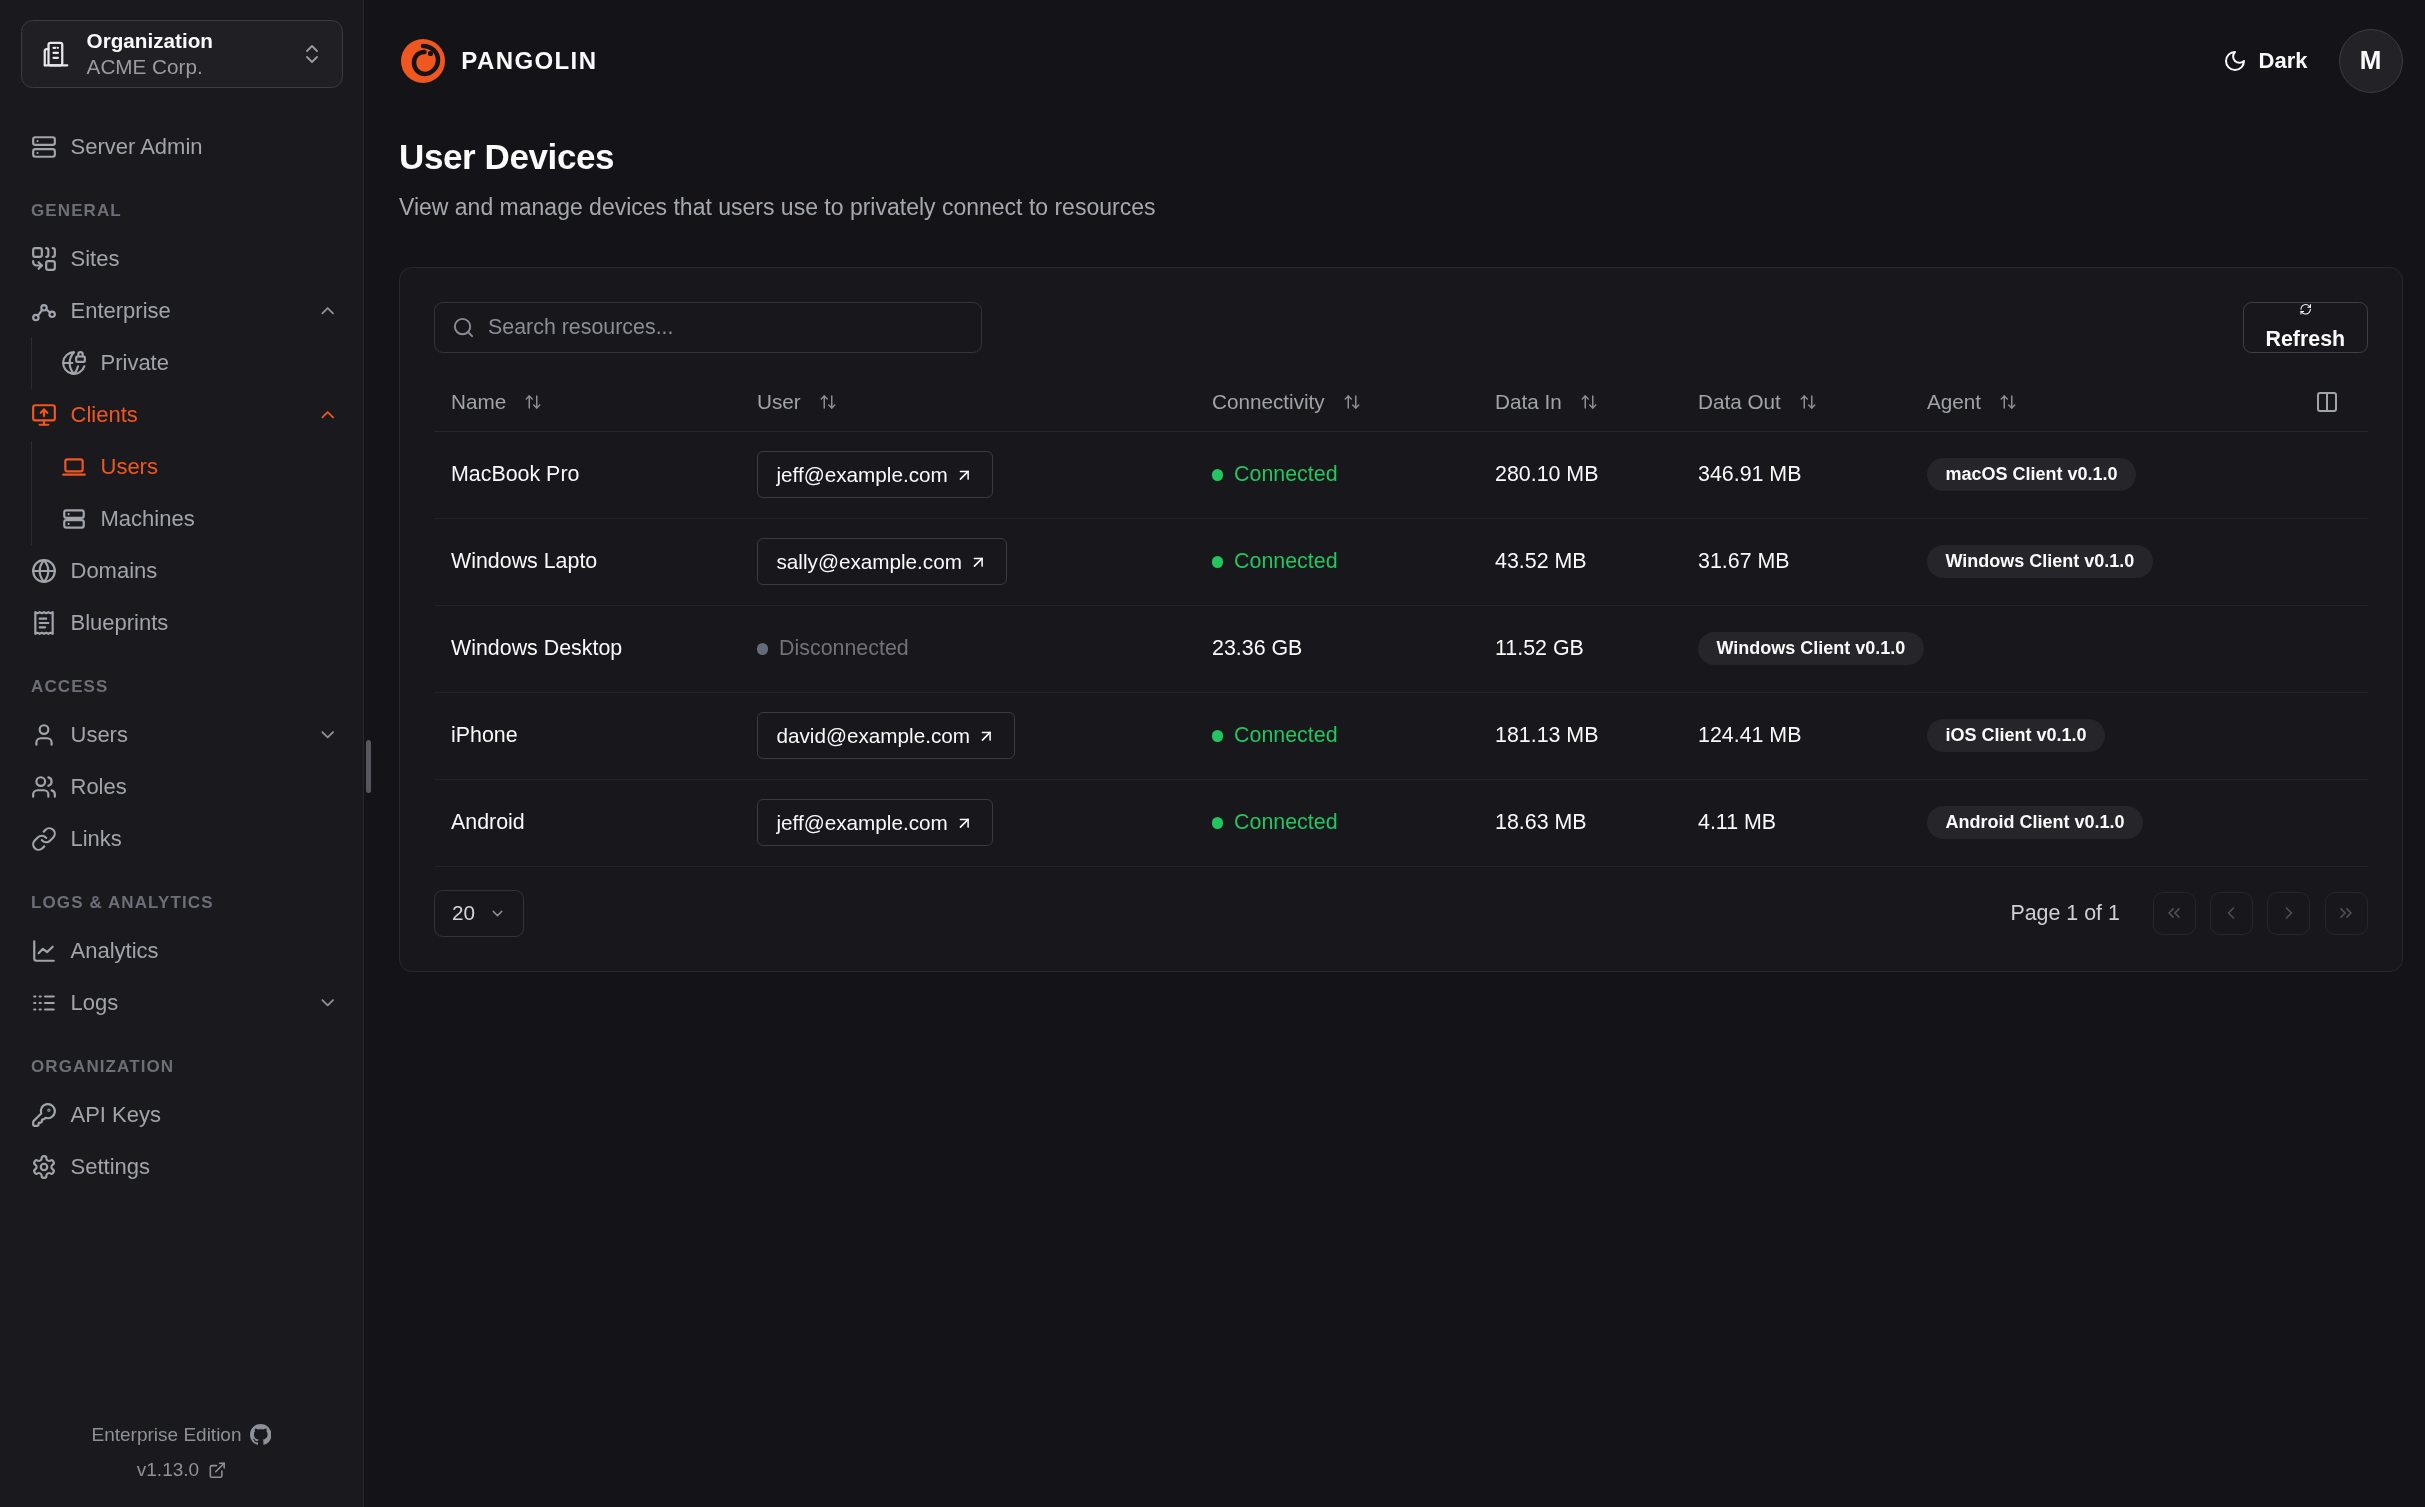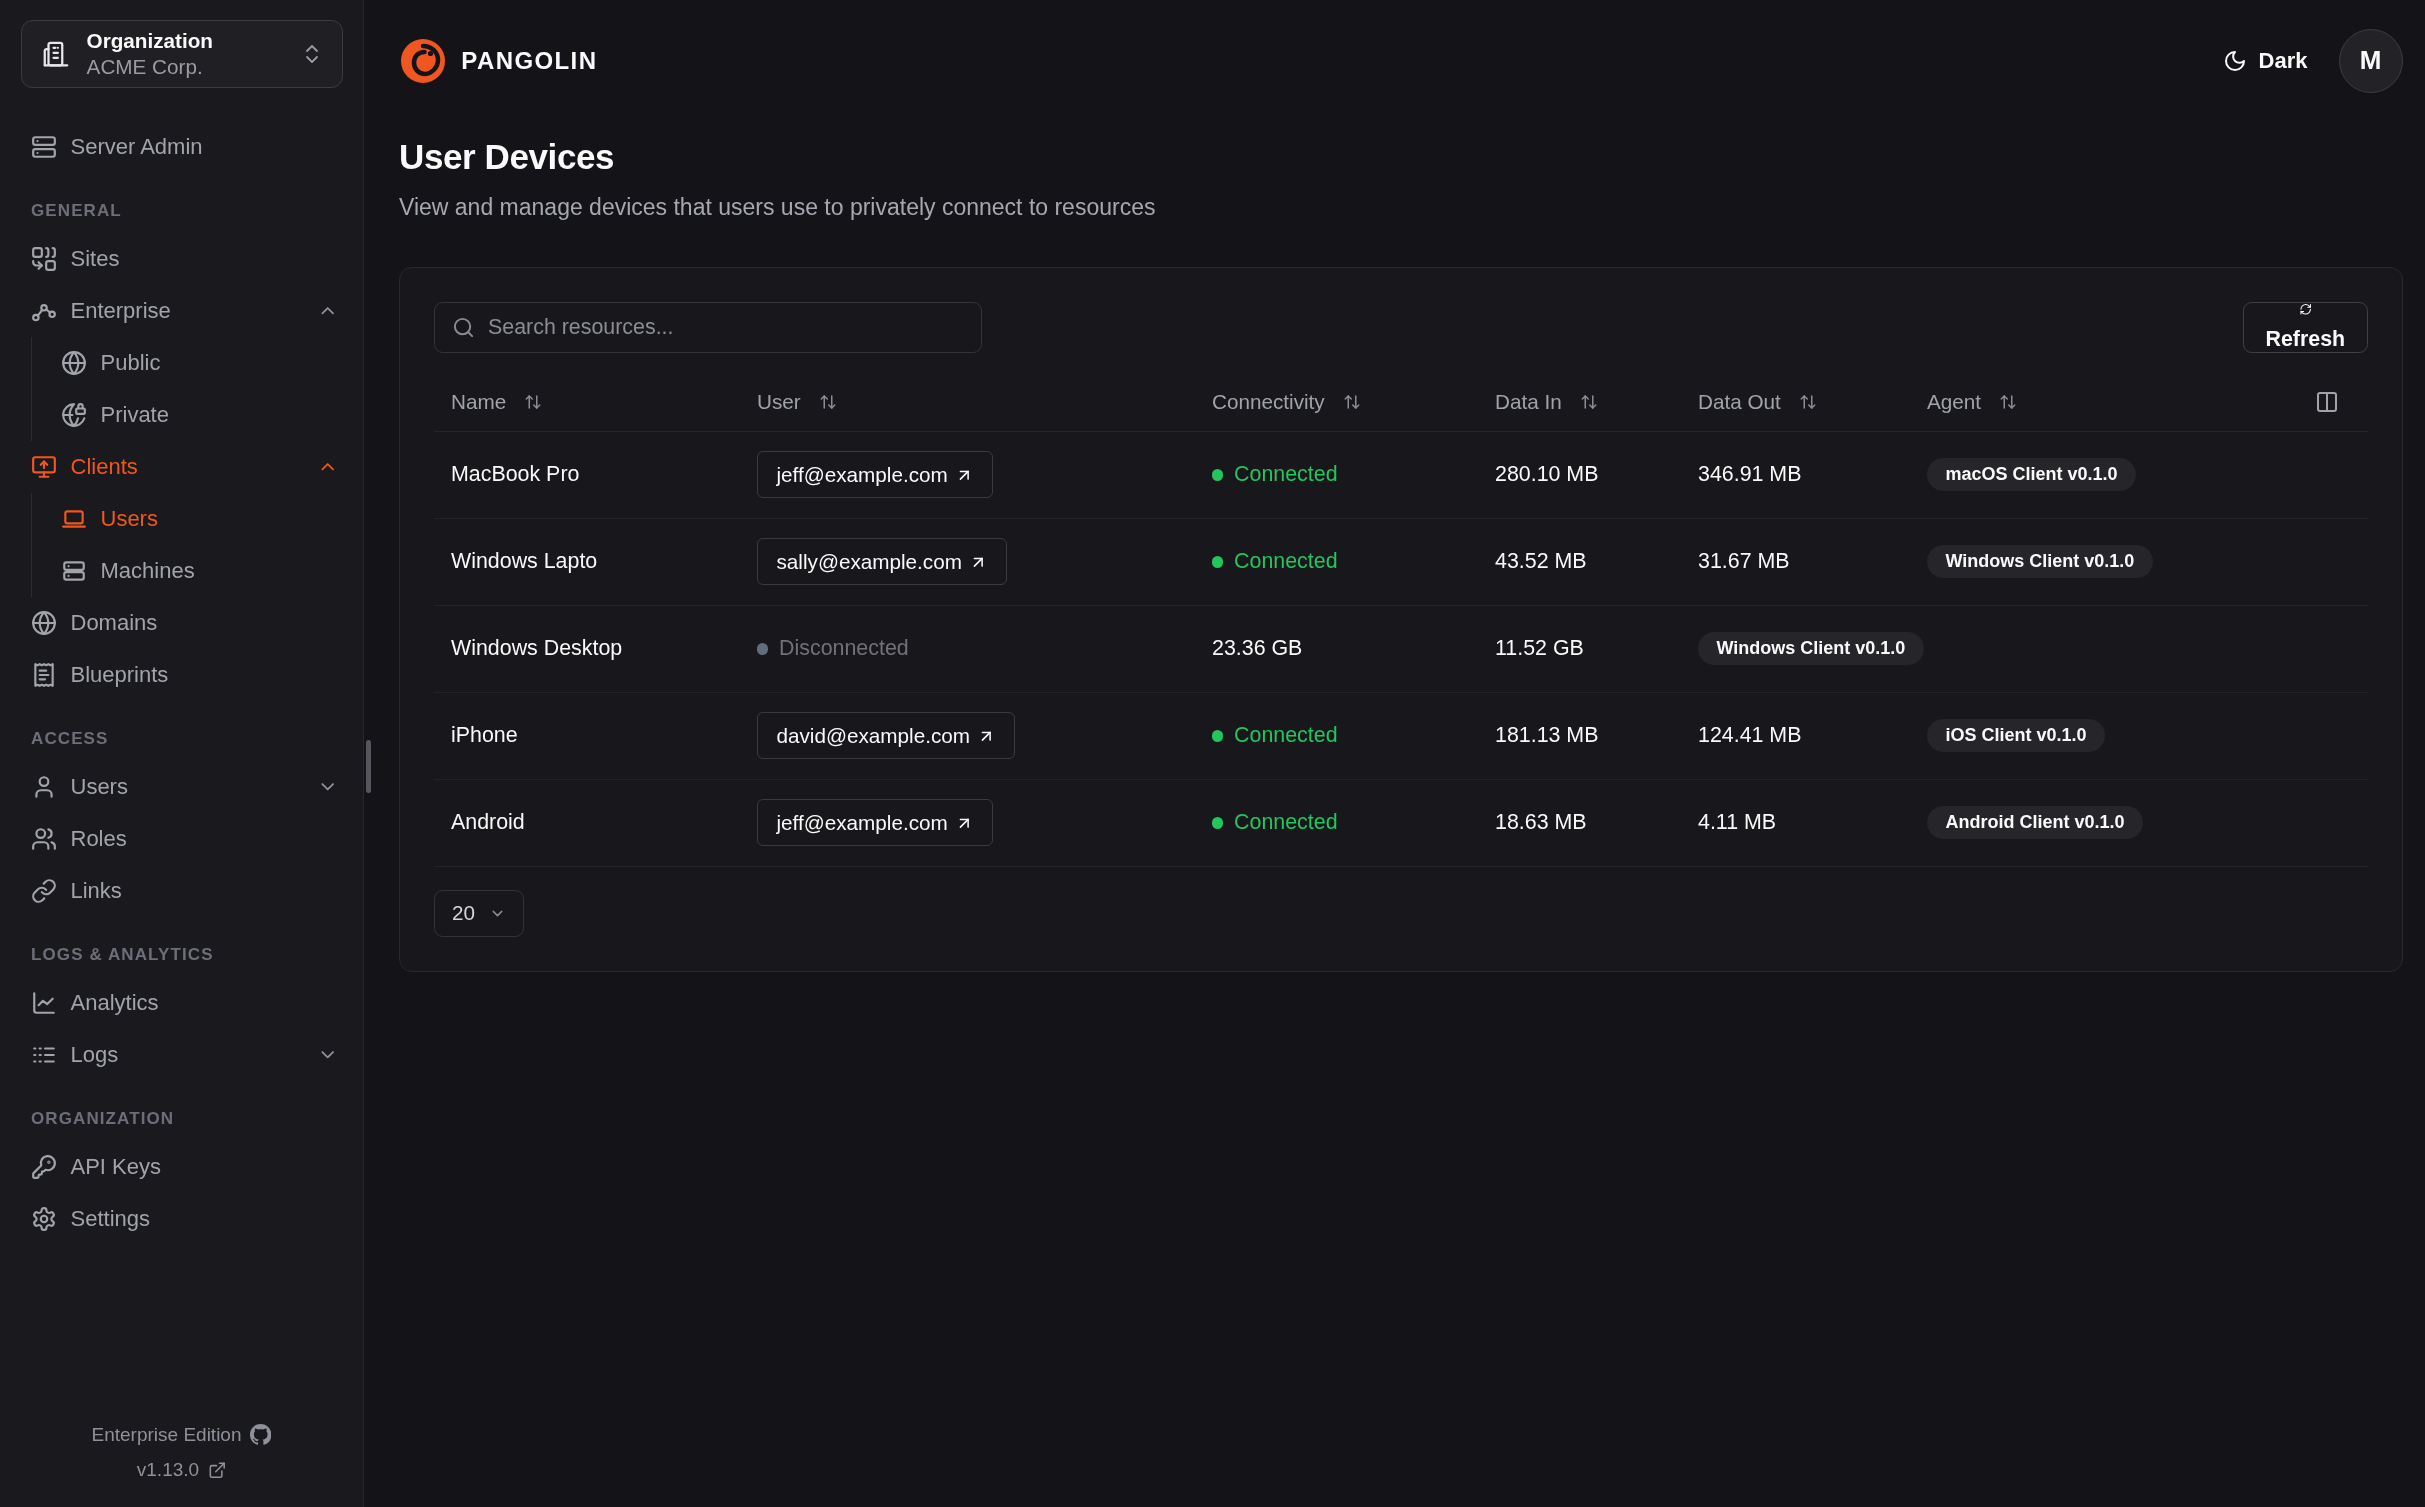--- a/index.html
+++ b/index.html
@@ -206,28 +206,20 @@
           </svg>
         <span>Enterprise</span>
         <svg class="i chev" viewBox="0 0 24 24">
             <path d="m18 15-6-6-6 6"></path>
           </svg>
       </div>
 
       <div class="subgroup">
         <div class="nav-item">
           <svg class="i" viewBox="0 0 24 24">
-              <circle cx="12" cy="12" r="10"></circle>
-              <path d="M2 12h20"></path>
-              <path d="M12 2a15.3 15.3 0 0 1 4 10 15.3 15.3 0 0 1-4 10 15.3 15.3 0 0 1-4-10 15.3 15.3 0 0 1 4-10z"></path>
-            </svg>
-          <span>Public</span>
-        </div>
-        <div class="nav-item">
-          <svg class="i" viewBox="0 0 24 24">
               <path d="M15.7 15A14.5 14.5 0 0 1 12 22a14.5 14.5 0 0 1 0-20 10 10 0 1 0 9.54 13"></path>
               <path d="M2 12h8.5"></path>
               <path d="M20 6V4a2 2 0 1 0-4 0v2"></path>
               <rect x="14" y="6" width="8" height="5" rx="1"></rect>
             </svg>
           <span>Private</span>
         </div>
       </div>
 
       <div class="nav-item active">
@@ -586,18 +578,43 @@
         <div></div>
       </div>
 
       <div class="pagination">
         <div class="page-size">
           <span>20</span>
           <svg class="i" viewBox="0 0 24 24">
               <path d="m6 9 6 6 6-6"></path>
             </svg>
         </div>
+        <div class="pag-right">
+          <span class="page-info">Page 1 of 1</span>
+          <button class="pg-btn">
+              <svg class="i" viewBox="0 0 24 24">
+                <path d="m11 17-5-5 5-5"></path>
+                <path d="m18 17-5-5 5-5"></path>
+              </svg>
+            </button>
+          <button class="pg-btn">
+              <svg class="i" viewBox="0 0 24 24">
+                <path d="m15 18-6-6 6-6"></path>
+              </svg>
+            </button>
+          <button class="pg-btn">
+              <svg class="i" viewBox="0 0 24 24">
+                <path d="m9 18 6-6-6-6"></path>
+              </svg>
+            </button>
+          <button class="pg-btn">
+              <svg class="i" viewBox="0 0 24 24">
+                <path d="m6 17 5-5-5-5"></path>
+                <path d="m13 17 5-5-5-5"></path>
+              </svg>
+            </button>
+        </div>
       </div>
 
     </section>
   </main>
 </div>
 
 
 </body></html>

